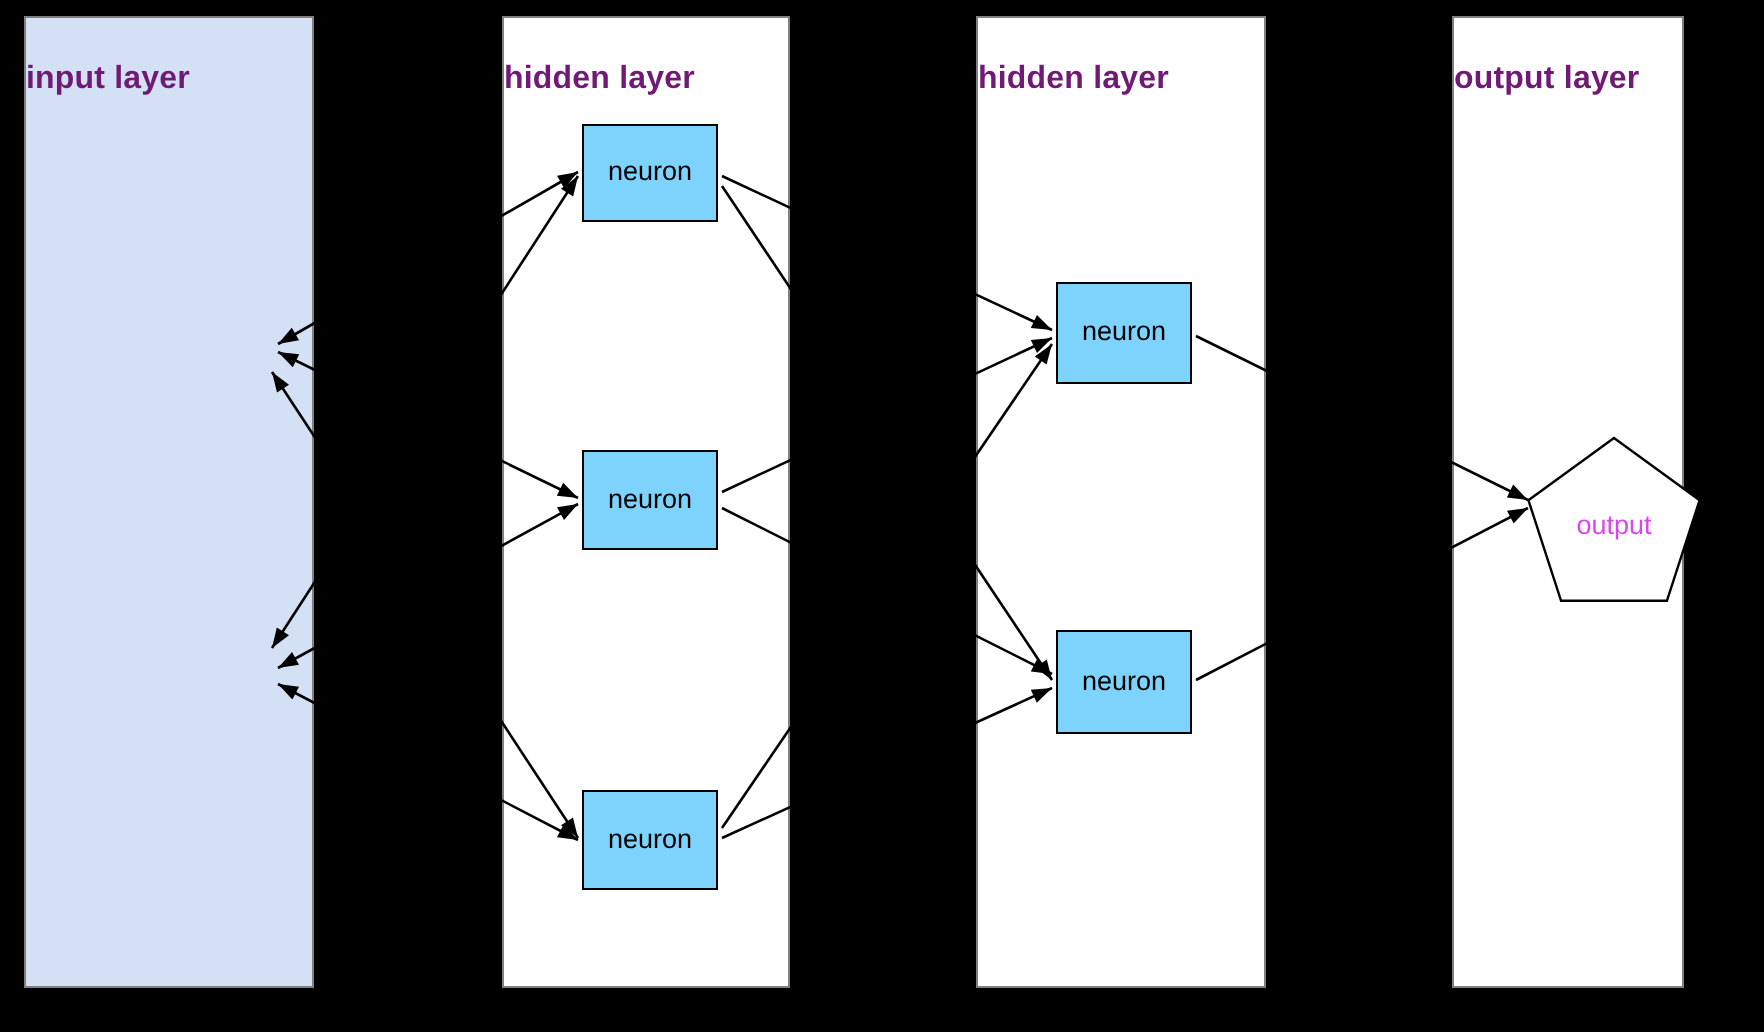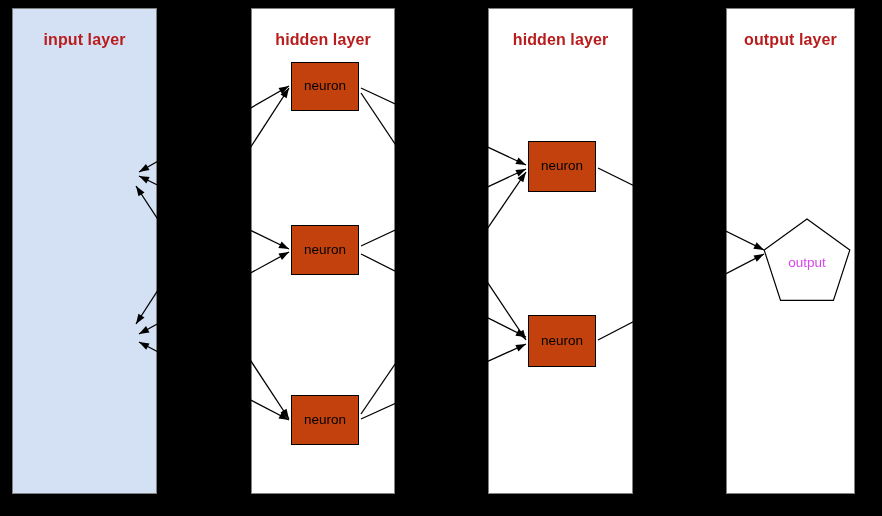--- a/index.html
+++ b/index.html
@@ -20,30 +20,29 @@
   }
   .layer-panel {
     position: absolute;
     box-sizing: border-box;
     border: 1px solid #808080;
   }
   .layer-title {
     position: absolute;
     left: 0;
     right: 0;
-    text-align: center;
     font-size: 16px;
     font-weight: bold;
-    color: #b91c1c;
+    color: #701a75;
     letter-spacing: 0.1px;
   }
   .node {
     position: absolute;
     box-sizing: border-box;
-    background: #c2410c;
+    background: #7dd3fc;
     border: 1px solid #000000;
     display: flex;
     align-items: center;
     justify-content: center;
     font-size: 13.5px;
     color: #000000;
     line-height: 1.1;
   }
   .node-circle {
     border-radius: 50%;
@@ -86,21 +85,21 @@
 
   <div class="layer-panel" id="panel-input" style="left: 12px; top: 8px; width: 145px; height: 486px; background: rgb(212, 225, 245);">
     <div class="layer-title" style="top: 22px;">input layer</div>
   </div>
   <div class="layer-panel" id="panel-hidden1" style="left: 251px; top: 8px; width: 144px; height: 486px; background: rgb(255, 255, 255);">
     <div class="layer-title" style="top: 22px;">hidden layer</div>
   </div>
   <div class="layer-panel" id="panel-hidden2" style="left: 488px; top: 8px; width: 145px; height: 486px; background: rgb(255, 255, 255);">
     <div class="layer-title" style="top: 22px;">hidden layer</div>
   </div>
-  <div class="layer-panel" id="panel-output" style="left: 726px; top: 8px; width: 129px; height: 486px; background: rgb(255, 255, 255); padding-left: 34px;">
+  <div class="layer-panel" id="panel-output" style="left: 726px; top: 8px; width: 116px; height: 486px; background: rgb(255, 255, 255); padding-left: 34px;">
     <div class="layer-title" style="top: 22px;">output layer</div>
   </div>
 
   <svg id="edge-layer" viewBox="0 0 882 516" xmlns="http://www.w3.org/2000/svg">
       <line class="edge-line" x1="139" y1="172" x2="289" y2="86"></line>
       <polygon fill="#000" points="289,86 282.1,94.1 278.5,87.9"></polygon>
       <polygon fill="#000" points="139,172 145.9,163.9 149.5,170.1"></polygon>
       <line class="edge-line" x1="139" y1="176" x2="289" y2="249"></line>
       <polygon fill="#000" points="289,249 278.4,247.9 281.6,241.4"></polygon>
       <polygon fill="#000" points="139,176 149.6,177.1 146.4,183.6"></polygon>

